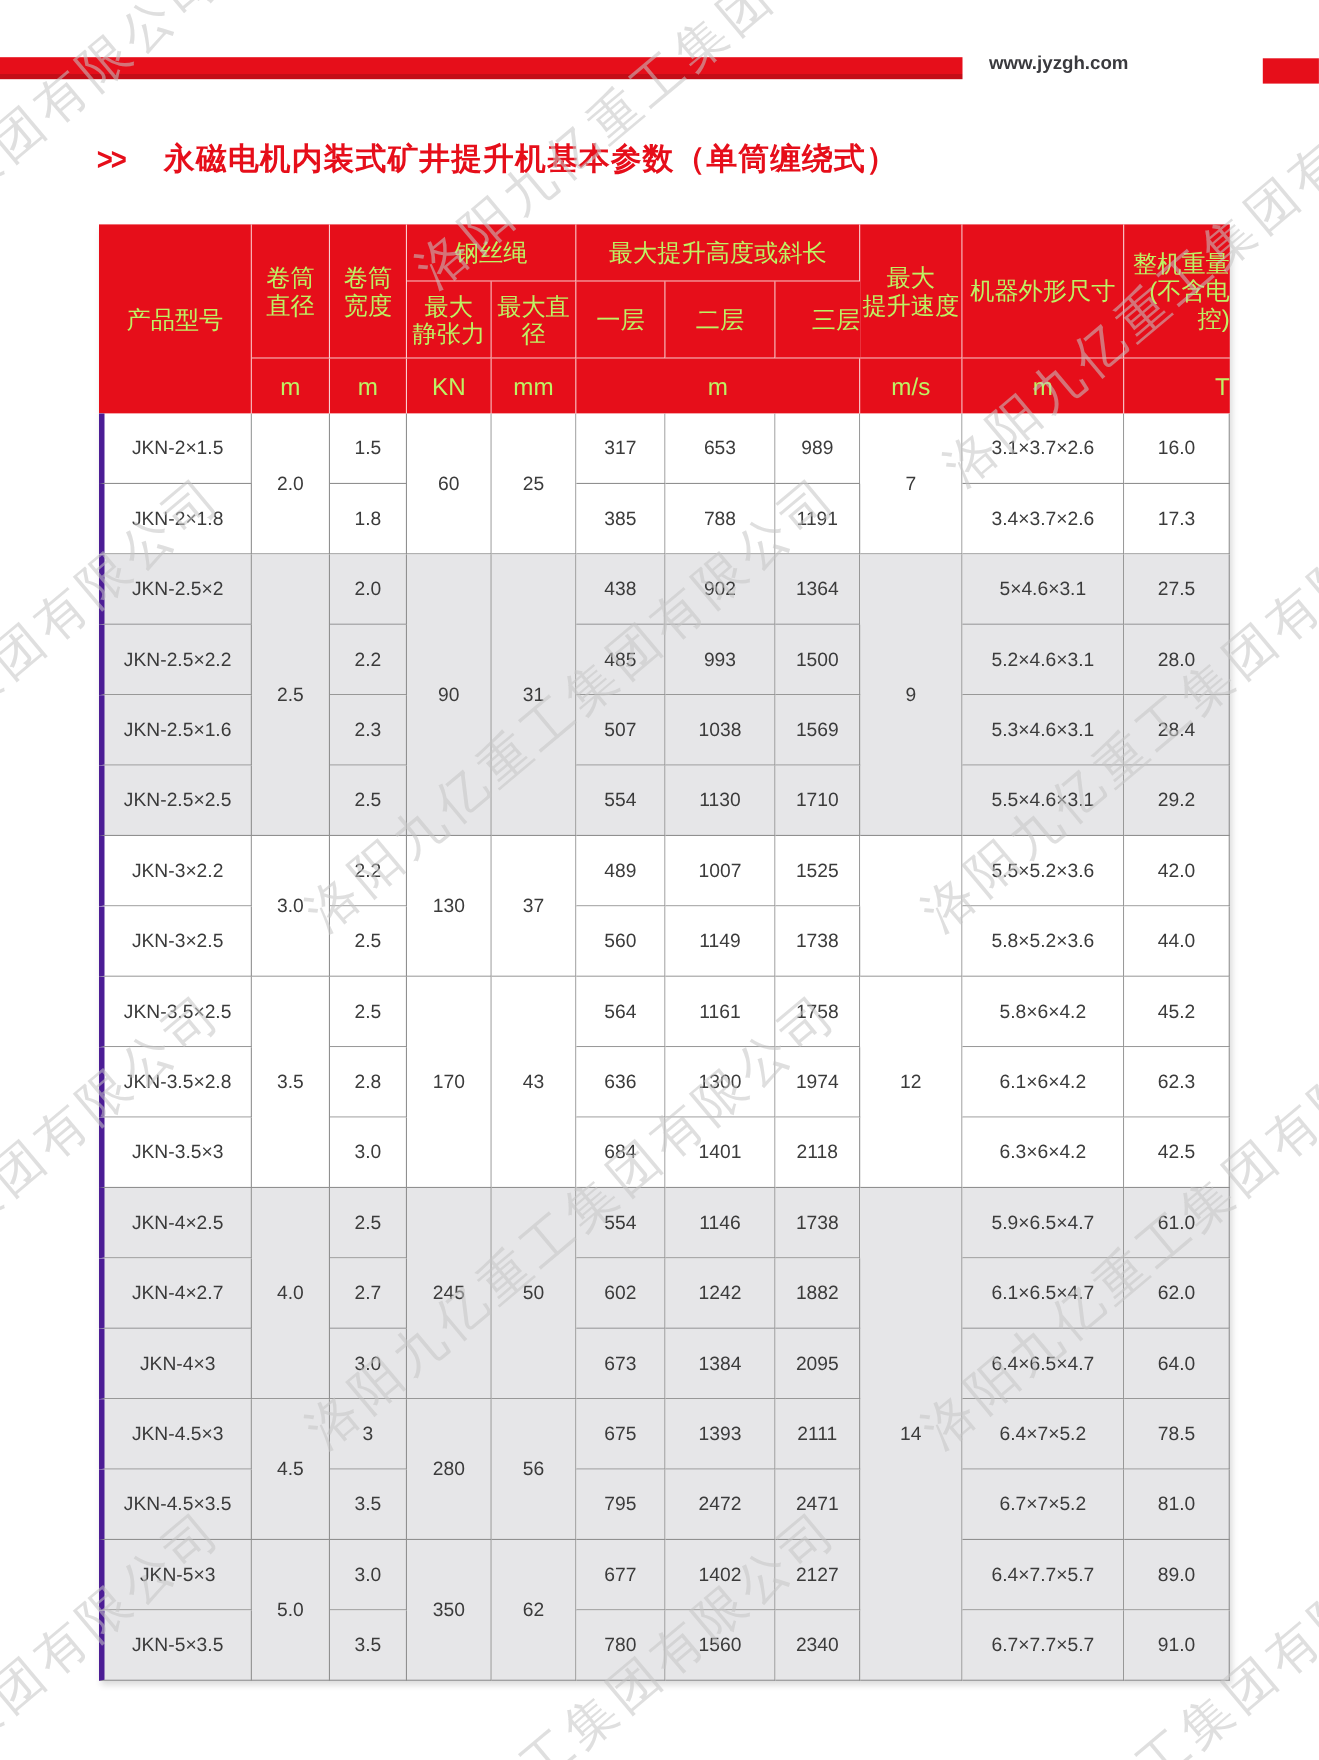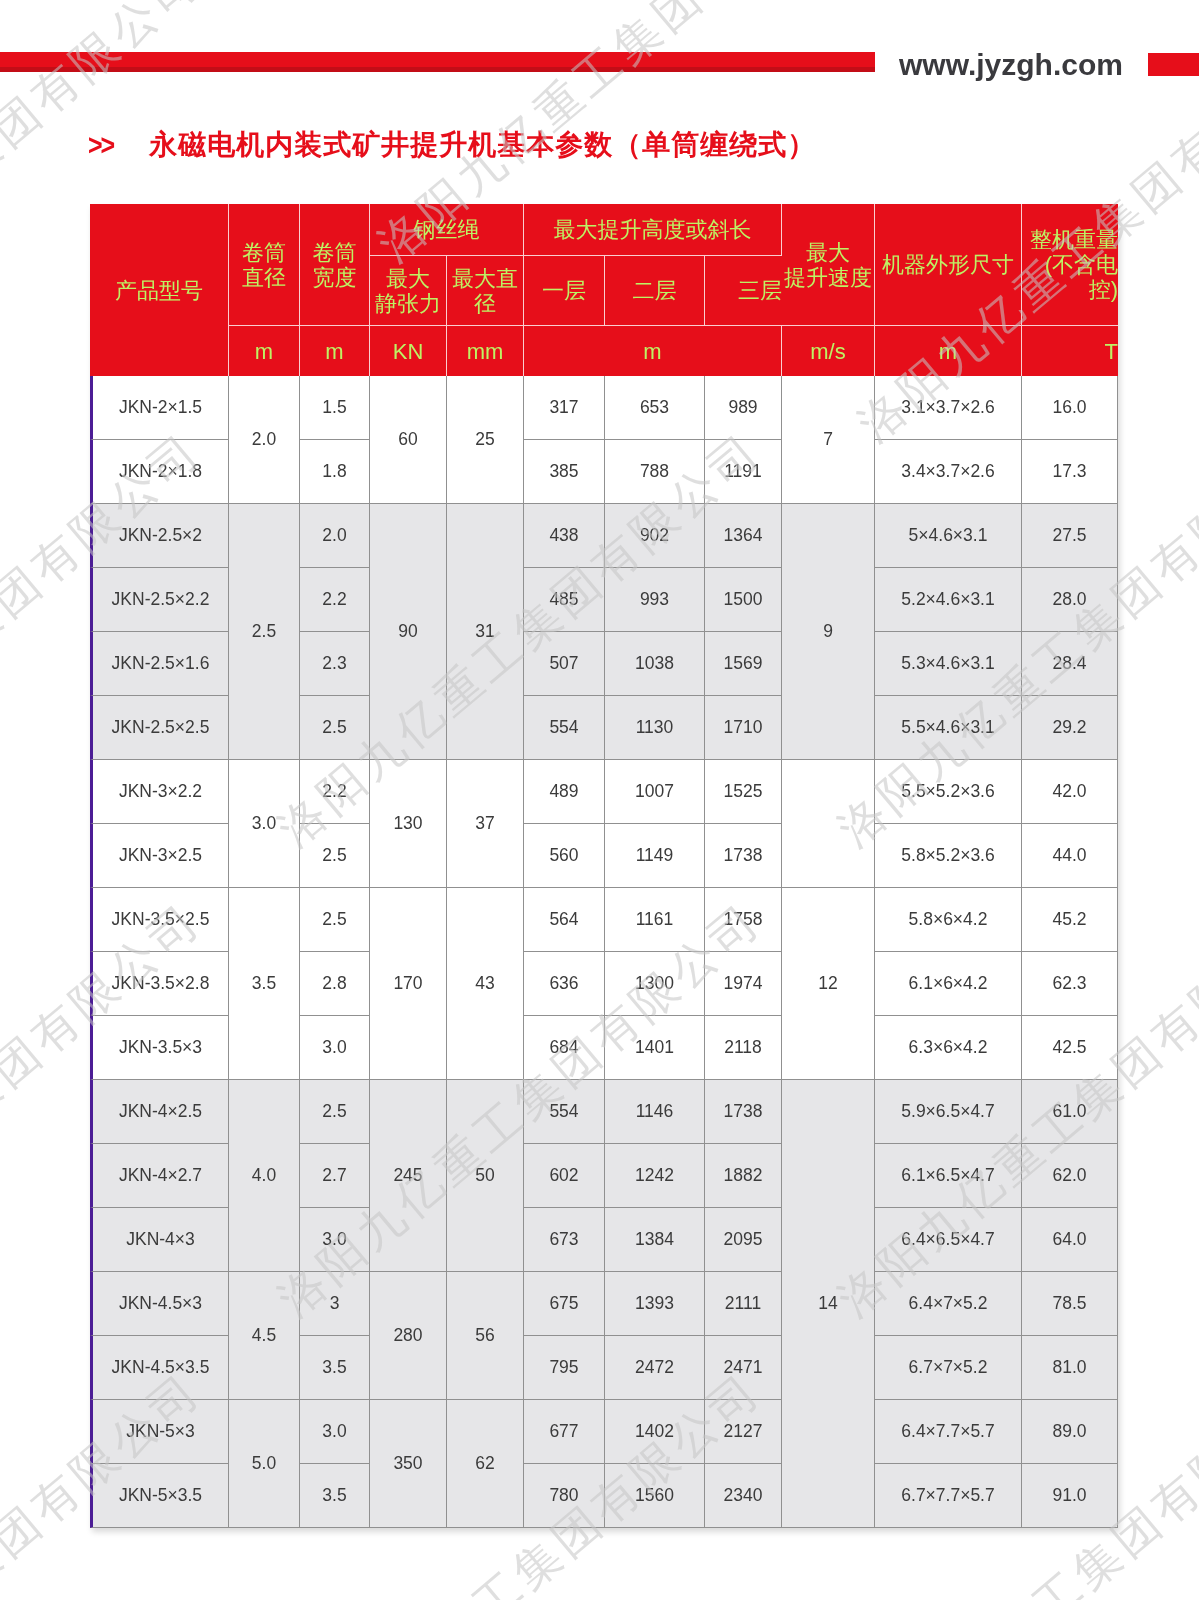--- a/index.html
+++ b/index.html
@@ -2,39 +2,39 @@
 <html><head>
 <meta charset="utf-8">
 <style>
   html,body{margin:0;padding:0;background:#fff;}
   .page{position:relative;width:1199px;height:1600px;background:#ffffff;overflow:hidden;
         font-family:"Liberation Sans","DejaVu Sans",sans-serif;}
   
   .red-bar{position:absolute;left:0;top:52px;width:875px;height:20px;
            background:linear-gradient(to bottom,#e60e1a 0,#e60e1a 15px,#c30d17 15px,#c30d17 20px);}
   .red-block{position:absolute;left:1148px;top:53px;width:51px;height:23px;background:#e60e1a;}
-  .site-url{position:absolute;left:899px;top:48px;width:220px;font-size:30px;font-weight:bold;
+  .site-url{position:absolute;left:899px;top:48px;width:220px;font-size:17px;font-weight:bold;
             color:#3a3a3e;letter-spacing:0px;}
   
   .title-row{position:absolute;left:88px;top:126px;display:flex;align-items:center;color:#e60e1a;}
   .title-marker{font-weight:800;font-size:25px;letter-spacing:-2px;transform:scaleY(1.15);}
   .title-text{margin-left:36px;font-size:28px;font-weight:700;letter-spacing:1px;}
   
   .spec-table{position:absolute;left:90px;top:204px;width:1028px;border-spacing:0;table-layout:fixed;
               box-shadow:2px 4px 6px rgba(0,0,0,0.15);}
   .spec-table th{background:#e60e1a;color:#bef264;font-size:22px;font-weight:400;text-align:center;
               vertical-align:middle;white-space:pre-line;line-height:25px;padding:0;
               border-right:1px solid rgba(255,255,255,0.8);border-bottom:1px solid rgba(255,255,255,0.8);}
   .spec-table th.no-bb{border-bottom:none;margin-left:40px;}
   .spec-table th:last-child{border-right:none;text-align:right;}
   tr.h-a{height:52px;} tr.h-b{height:70px;} tr.h-c{height:50px;}
   .spec-table tbody tr{height:64px;}
   .spec-table td{font-size:17.5px;color:#3b3b3b;text-align:center;vertical-align:middle;padding:0;
               background:#ffffff;border-right:1px solid #909090;border-bottom:1px solid #909090;}
-  .spec-table td:first-child{border-left:3px solid #4c1d95;}
+  .spec-table td:first-child{border-left:5px solid #4c1d95;}
   .spec-table tr.gray td{background:#e6e6e8;}
   
   .wm{position:absolute;font-size:46px;color:#c6c6c6;opacity:0.55;letter-spacing:5px;white-space:nowrap;
       transform:translate(-50%,-50%) rotate(-40deg);z-index:40;pointer-events:none;}
 </style>
 </head>
 <body>
 
 <div class="page">
 

